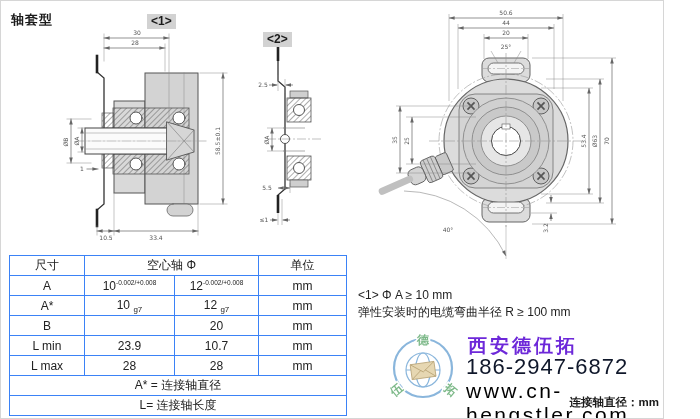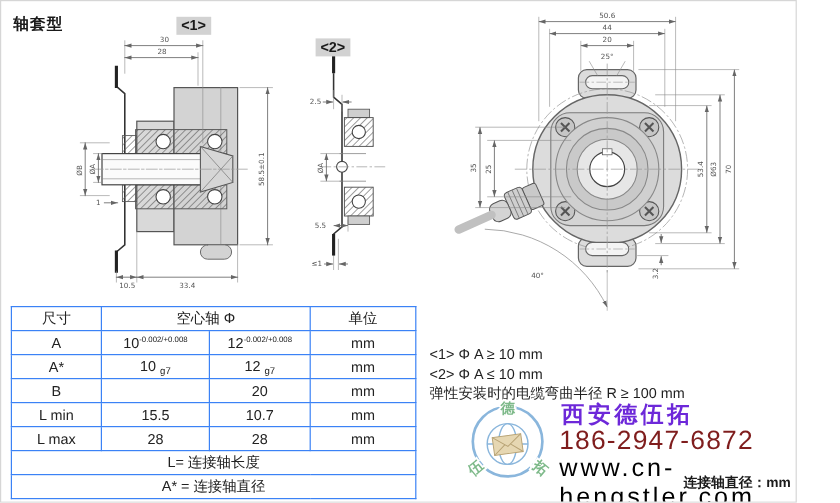--- a/index.html
+++ b/index.html
@@ -13,21 +13,21 @@
   .notes{left:357px;top:250px;font-size:12px;color:#1f1f1f;line-height:16.5px;white-space:nowrap;margin-top:36px;}
   
   .dimtable{left:8px;top:254px;width:337px;border-collapse:collapse;table-layout:fixed;}
   .dimtable th,.dimtable td{border:1px solid #3b82f6;font-size:12px;color:#222;text-align:center;
       padding:1px 5px;height:17px;font-weight:normal;white-space:nowrap;overflow:hidden;}
   .dimtable th{font-weight:normal;}
   .dimtable sup{font-size:6.5px;vertical-align:5px;letter-spacing:0;}
   .dimtable sub{font-size:8px;vertical-align:-3px;}
   
   .wm-company{left:467px;top:332px;font-size:19px;font-weight:bold;color:#6d28d9;letter-spacing:3px;}
-  .wm-phone{left:465px;top:353px;font-size:22px;color:#7f1d1d;letter-spacing:1px;}
+  .wm-phone{left:465px;top:353px;font-size:22px;color:#0f172a;letter-spacing:1px;}
   .wm-url{left:465px;top:378px;font-size:21px;color:#000000;letter-spacing:2.5px;}
   .wm-unit{right:4px;top:394px;font-size:11.5px;font-weight:600;color:#1a1a1a;}
 </style>
 </head>
 <body>
 
 <div class="page">
 
   <svg class="abs" style="left:0;top:0" width="700" height="419" viewBox="0 0 700 419">
     <defs>
@@ -262,21 +262,20 @@
       </g>
     </g>
   </svg>
 
   <div class="abs title">轴套型</div>
   <div class="abs tag tag1">&lt;1&gt;</div>
   <div class="abs tag tag2">&lt;2&gt;</div>
 
   <div class="abs notes">
     <div>&lt;1&gt; Φ A ≥ 10 mm</div>
-    <div>&lt;2&gt; Φ A ≤ 10 mm</div>
     <div>弹性安装时的电缆弯曲半径 R ≥ 100 mm</div>
   </div>
 
   <table class="abs dimtable">
     <colgroup>
         <col style="width:75px">
         <col style="width:90px">
         <col style="width:84px">
         <col style="width:88px">
       </colgroup>
@@ -299,35 +298,35 @@
       <td>mm</td>
     </tr>
     <tr>
       <td>B</td>
       <td></td>
       <td>20</td>
       <td>mm</td>
     </tr>
     <tr>
       <td>L min</td>
-      <td>15.5</td>
+      <td>23.9</td>
       <td>10.7</td>
       <td>mm</td>
     </tr>
     <tr>
       <td>L max</td>
       <td>28</td>
       <td>28</td>
       <td>mm</td>
     </tr>
     <tr>
+      <td colspan="4">A* = 连接轴直径</td>
+    </tr>
+    <tr>
       <td colspan="4">L= 连接轴长度</td>
-    </tr>
-    <tr>
-      <td colspan="4">A* = 连接轴直径</td>
     </tr>
   </tbody>
     </table>
 
   <svg class="abs" style="left:388px;top:330px" width="70" height="76" viewBox="0 0 70 76">
     <circle cx="34" cy="37" r="29" fill="none" stroke="#8ab6dc" stroke-width="2.2"></circle>
     <g stroke="#8ab6dc" stroke-width="1.2" fill="none">
       <circle cx="34" cy="39" r="17"></circle>
       <ellipse cx="34" cy="39" rx="7.5" ry="17"></ellipse>
       <line x1="17" y1="39" x2="51" y2="39"></line>

